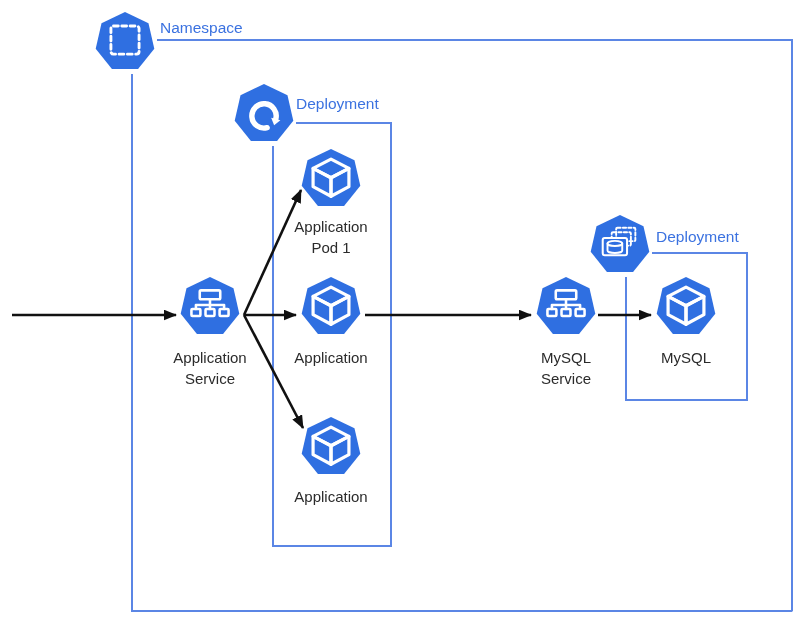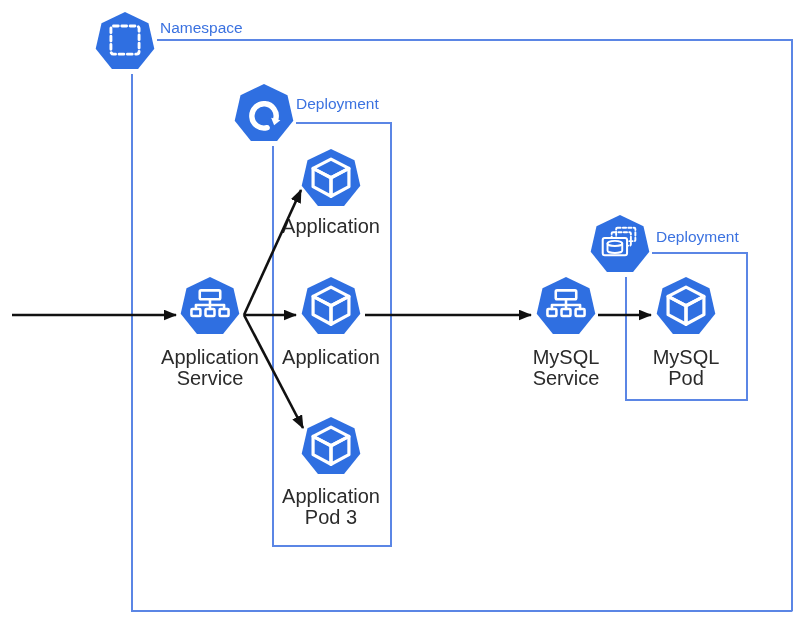--- a/index.html
+++ b/index.html
@@ -9,21 +9,21 @@
   }
   .kbox { position:absolute; border:2px solid var(--box-border); box-sizing:border-box; z-index:1; }
   .icon { position:absolute; width:64px; height:64px; z-index:2; }
   .icon.corner { background:#ffffff; }
   .icon svg { width:100%; height:100%; display:block; fill:var(--k8s-blue); }
   .glyph { stroke:#ffffff; fill:none; stroke-linejoin:round; stroke-linecap:round; }
   .glyph-fill { stroke:#ffffff; fill:var(--k8s-blue); stroke-linejoin:round; }
   .glyph-solid { fill:#ffffff; stroke:none; }
   .node-label {
     position:absolute; width:140px; text-align:center; z-index:2;
-    color:var(--text-dark); font-size:20px; line-height:21px;
+    color:var(--text-dark); font-size:15px; line-height:21px;
   }
   .box-label { position:absolute; color:var(--label-blue); font-size:15.5px; z-index:2; }
   .arrows { position:absolute; left:0; top:0; width:800px; height:618px; z-index:3; pointer-events:none; }
   .arrow-line { stroke:var(--arrow); stroke-width:2.6; fill:none; }
   .arrow-head { fill:var(--arrow); }
 </style>
 </head>
 <body>
 
 <div class="canvas">
@@ -128,35 +128,34 @@
   <div class="box-label" style="left:160px;top:19px">Namespace</div>
   <div class="box-label" style="left:296px;top:95px">Deployment</div>
   <div class="box-label" style="left:656px;top:228px">Deployment</div>
 
   <div class="node-label" style="left:140px;top:347px">
     <div>Application</div>
     <div>Service</div>
   </div>
   <div class="node-label" style="left:261px;top:216px">
     <div>Application</div>
+    <div>Pod 1</div>
   </div>
   <div class="node-label" style="left:261px;top:347px">
     <div>Application</div>
   </div>
   <div class="node-label" style="left:261px;top:486px">
     <div>Application</div>
-    <div>Pod 3</div>
   </div>
   <div class="node-label" style="left:496px;top:347px">
     <div>MySQL</div>
     <div>Service</div>
   </div>
   <div class="node-label" style="left:616px;top:347px">
     <div>MySQL</div>
-    <div>Pod</div>
   </div>
 
   <svg class="arrows">
     <line class="arrow-line" x1="12" y1="315" x2="176" y2="315" marker-end="url(#ah)"></line>
     <line class="arrow-line" x1="244" y1="315" x2="301" y2="190" marker-end="url(#ah)"></line>
     <line class="arrow-line" x1="244" y1="315" x2="296" y2="315" marker-end="url(#ah)"></line>
     <line class="arrow-line" x1="244" y1="315" x2="303" y2="428" marker-end="url(#ah)"></line>
     <line class="arrow-line" x1="365" y1="315" x2="531" y2="315" marker-end="url(#ah)"></line>
     <line class="arrow-line" x1="598" y1="315" x2="651" y2="315" marker-end="url(#ah)"></line>
   </svg>

